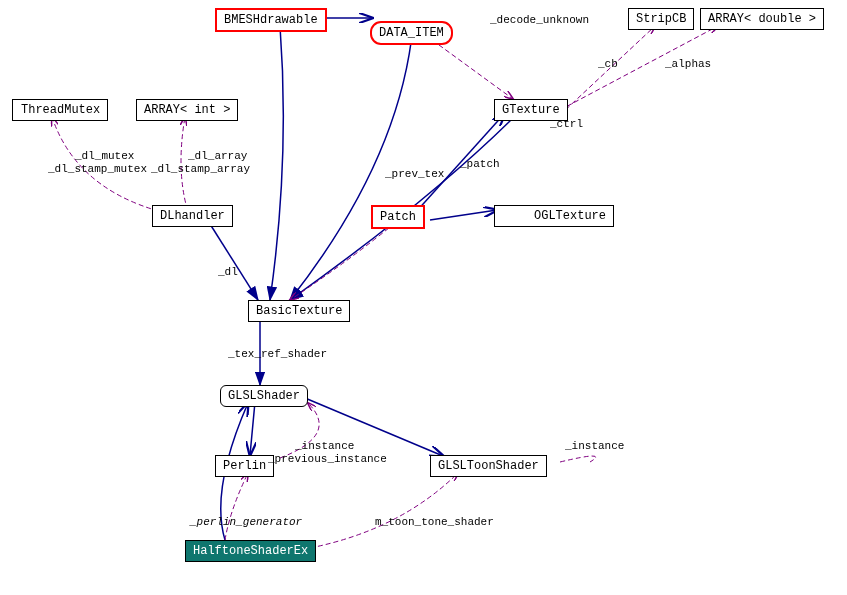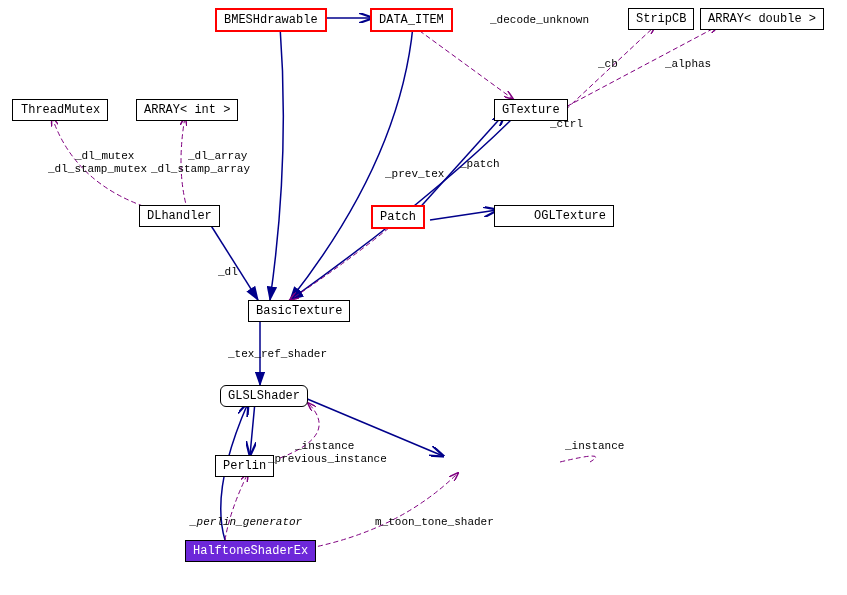--- a/index.html
+++ b/index.html
@@ -23,21 +23,21 @@
       padding: 3px 7px;
       background: #fff;
       white-space: nowrap;
       font-size: 12px;
     }
     .node-red {
       border: 2px solid #ff0000;
       background: #fff;
     }
     .node-black-fill {
-      background: #6d28d9;
+      background: #0f766e;
       color: #fff;
       border: 1px solid #000;
     }
     .edge-label {
       position: absolute;
       font-size: 11px;
       color: #000;
       white-space: nowrap;
     }
     svg.arrows {
@@ -110,37 +110,38 @@
 
     <path d="M 310 548 Q 400 530 458 473" stroke="#800080" stroke-width="1" stroke-dasharray="5,3" fill="none" marker-end="url(#arrow-open)"></path>
 
     <path d="M 280 458 Q 340 435 308 403" stroke="#800080" stroke-width="1" stroke-dasharray="5,3" fill="none" marker-end="url(#arrow-open)"></path>
 
     <path d="M 560 462 Q 610 450 590 462" stroke="#800080" stroke-width="1" stroke-dasharray="5,3" fill="none"></path>
 
   </svg>
 
   <div class="node node-red" style="left:215px;top:8px;">BMESHdrawable</div>
-  <div class="node node-red" style="left:370px;top:8px;">DATA_ITEM</div>
+  <div class="node node-red" style="left:370px;top:21px;border-radius:11px;">DATA_ITEM</div>
   <div class="node" style="left:628px;top:8px;">StripCB</div>
   <div class="node" style="left:700px;top:8px;">ARRAY&lt; double &gt;</div>
 
   <div class="node" style="left:12px;top:99px;padding-left:8px;">ThreadMutex</div>
   <div class="node" style="left:136px;top:99px;">ARRAY&lt; int &gt;</div>
   <div class="node" style="left:494px;top:99px;">GTexture</div>
 
-  <div class="node" style="left:139px;top:205px;text-align:right;">DLhandler</div>
+  <div class="node" style="left:152px;top:205px;text-align:right;">DLhandler</div>
   <div class="node node-red" style="left:371px;top:205px;">Patch</div>
   <div class="node" style="left:494px;top:205px;padding-left:39px;">OGLTexture</div>
 
   <div class="node" style="left:220px;top:300px;margin-left:28px;">BasicTexture</div>
 
   <div class="node" style="left:220px;top:385px;border-radius:6px;">GLSLShader</div>
 
   <div class="node" style="left:215px;top:455px;">Perlin</div>
+  <div class="node" style="left:430px;top:455px;">GLSLToonShader</div>
 
   <div class="node node-black-fill" style="left:185px;top:540px;">HalftoneShaderEx</div>
 
   <div class="edge-label" style="left:490px;top:14px;">_decode_unknown</div>
   <div class="edge-label" style="left:598px;top:58px;">_cb</div>
   <div class="edge-label" style="left:665px;top:58px;">_alphas</div>
   <div class="edge-label" style="left:550px;top:118px;">_ctrl</div>
   <div class="edge-label" style="left:75px;top:150px;">_dl_mutex</div>
   <div class="edge-label" style="left:48px;top:163px;">_dl_stamp_mutex</div>
   <div class="edge-label" style="left:188px;top:150px;">_dl_array</div>

